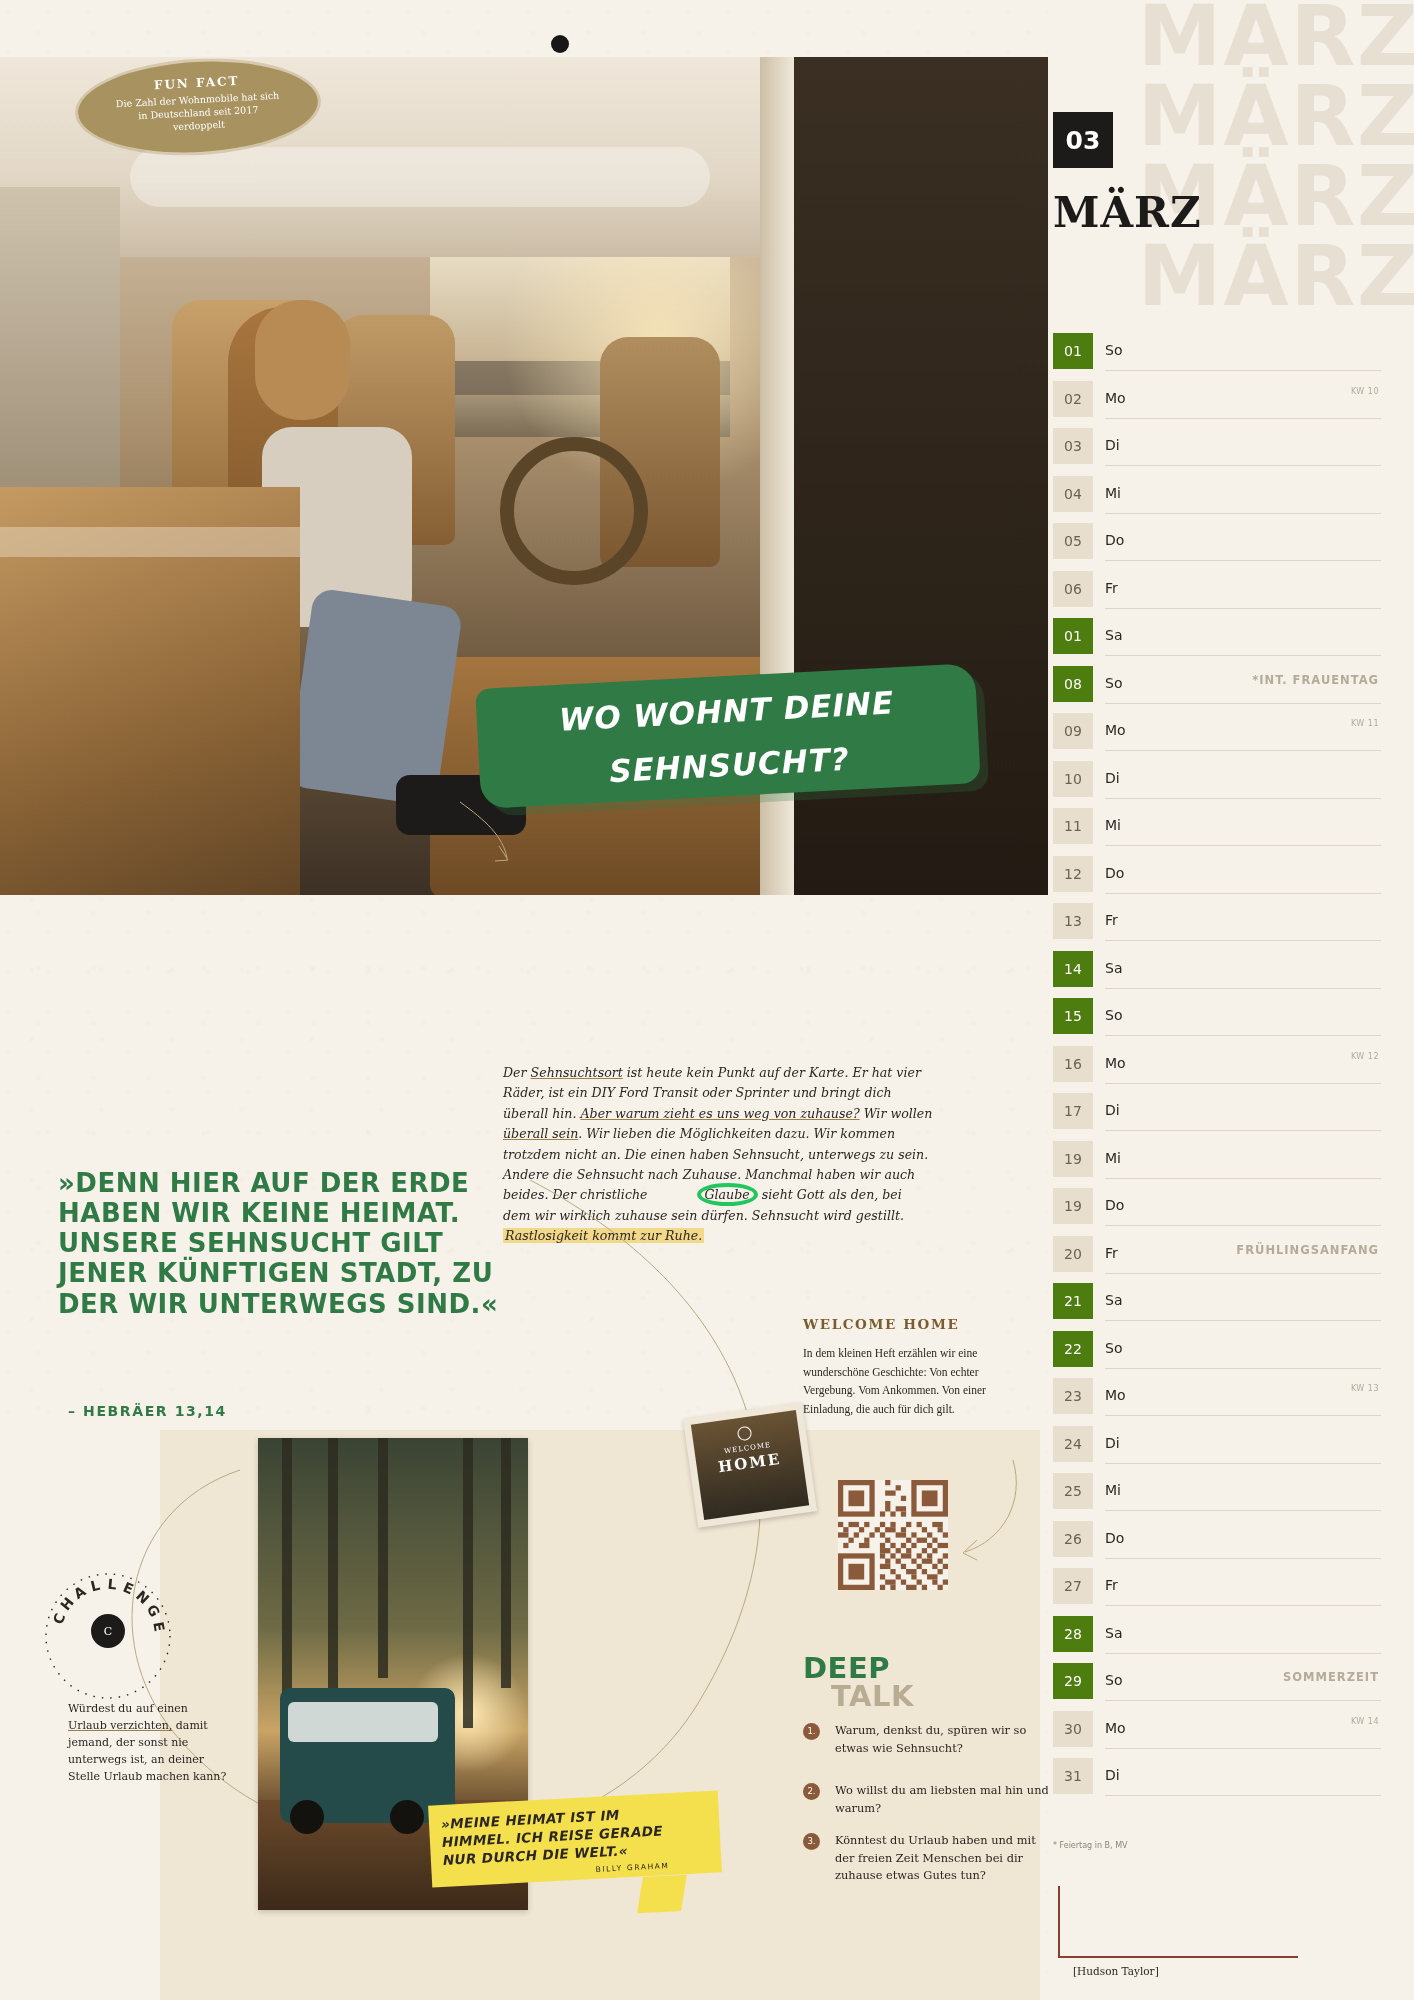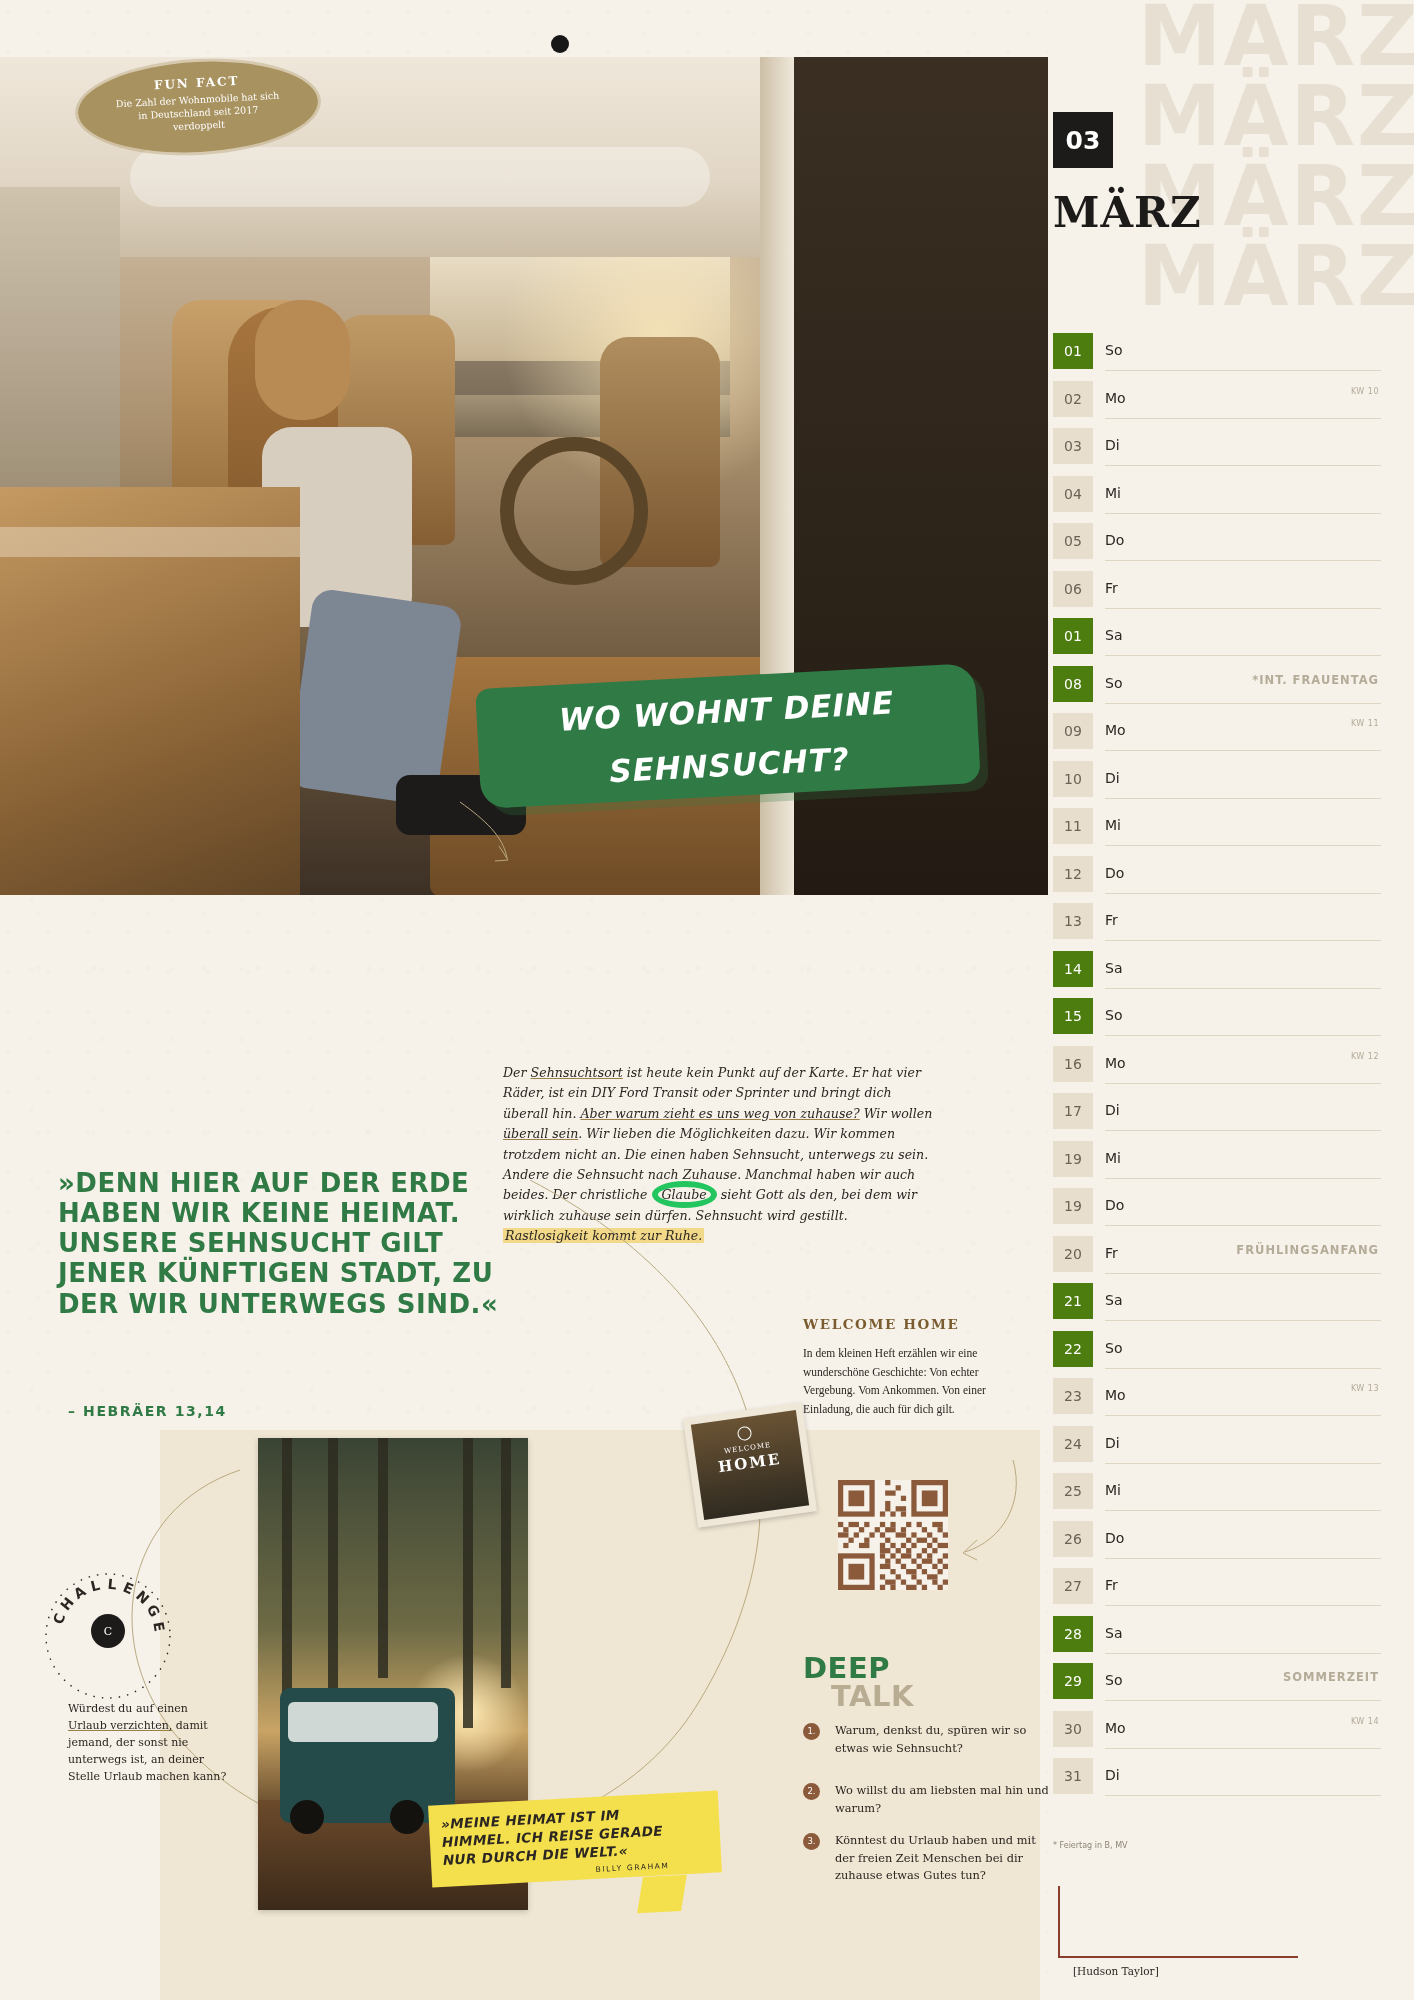--- a/index.html
+++ b/index.html
@@ -78,21 +78,21 @@
      background:#2f7a45;transform:rotate(-3deg);
      border-radius:14px 28px 18px 26px;
      box-shadow:8px 8px 0 rgba(47,122,69,.25);}
   .sticker span{display:block;color:#fff;font-family:"DejaVu Sans",sans-serif;font-weight:bold;
      font-style:italic;font-size:31px;letter-spacing:1px;text-align:center;line-height:1.15;padding-top:18px;}
 
   
   .bodytext{position:absolute;left:503px;top:1063px;width:430px;
      font-family:"DejaVu Serif",serif;font-style:italic;font-size:12.6px;line-height:1.62;color:#2b2621;}
   .bodytext u{text-decoration:underline;text-decoration-color:#9b8048;}
-  .circ{border:6px solid #22c55e;border-radius:50%;padding:0 4px;}
+  .circ{border:4px solid #22c55e;border-radius:50%;padding:0 4px;margin-left:45px;}
   .hl{background:#f2d98a;padding:0 2px;}
 
   
   .verse{position:absolute;left:58px;top:1168px;width:470px;
      font-family:"DejaVu Sans",sans-serif;font-weight:bold;font-size:26px;line-height:1.16;
      color:#2f7a45;letter-spacing:.5px;}
   .verse-ref{position:absolute;left:68px;top:1403px;font-family:"DejaVu Sans",sans-serif;
      font-weight:bold;font-size:14px;letter-spacing:1.6px;color:#2f7a45;}
 
   

